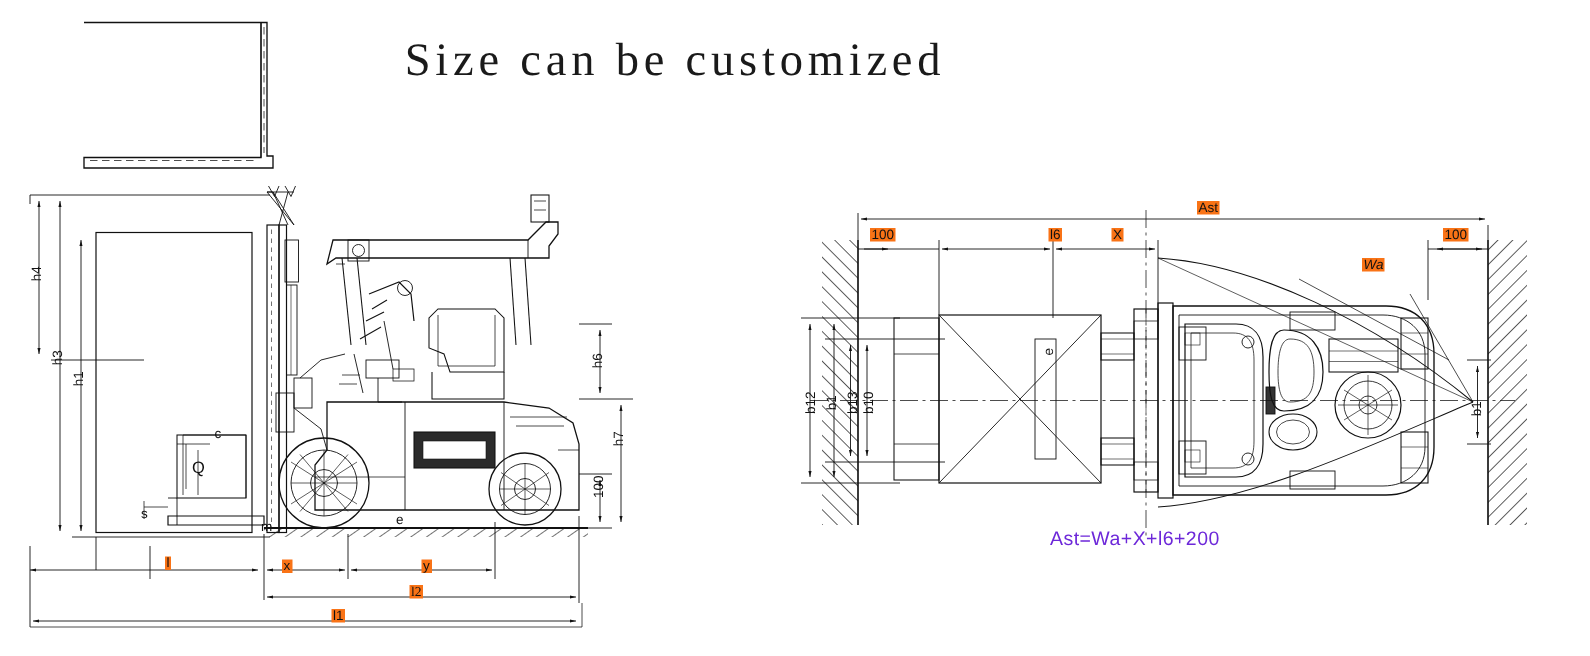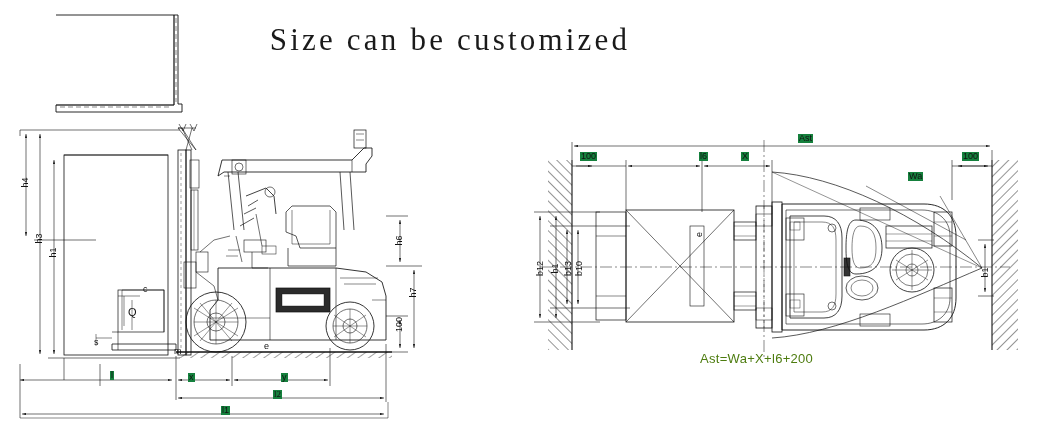--- a/index.html
+++ b/index.html
@@ -17,24 +17,24 @@
     white-space:nowrap;
   }
   .lbl{
     position:absolute;
     font-family:"Liberation Sans Narrow","Liberation Sans",sans-serif;
     font-size:9px;line-height:9px;color:#111;white-space:nowrap;
     transform-origin:50% 50%;
   }
   .lbl.big{font-size:11px;}
   .lbl.rot{transform:rotate(-90deg);}
-  .lbl.bgw{background:#15803d;padding:0 1px;}
+  .lbl.bgw{background:#f97316;padding:0 1px;}
   .formula{
     position:absolute;font-family:"Liberation Sans Narrow","Liberation Sans",sans-serif;
-    font-size:13px;color:#4d7c0f;white-space:nowrap;letter-spacing:.3px;
+    font-size:13px;color:#6d28d9;white-space:nowrap;letter-spacing:.3px;
   }
 </style>
 </head>
 <body>
 
 <svg id="canvas" viewBox="0 0 1060 437" xmlns="http://www.w3.org/2000/svg" shape-rendering="geometricPrecision">
   <defs>
     <pattern id="hatchL" width="7" height="7" patternTransform="rotate(45)" patternUnits="userSpaceOnUse">
       <line x1="0" y1="0" x2="0" y2="7" stroke="#111" stroke-width="0.9"></line>
     </pattern>
@@ -382,21 +382,21 @@
 <div class="lbl big" style="left:128px;top:308px;">Q</div>
 <div class="lbl" style="left:94px;top:338px;">s</div>
 <div class="lbl" style="left:264px;top:342px;">e</div>
 <div class="lbl" style="left:174px;top:347px;">m</div>
 
 <div class="lbl bgw" style="left:798px;top:134px;">Ast</div>
 <div class="lbl bgw" style="left:580px;top:152px;">100</div>
 <div class="lbl bgw" style="left:667px;top:152px;margin-left:32px;">l6</div>
 <div class="lbl bgw" style="left:741px;top:152px;">X</div>
 <div class="lbl bgw" style="left:962px;top:152px;">100</div>
-<div class="lbl bgw" style="left:908px;top:172px;">Wa</div>
+<div class="lbl bgw" style="left:908px;top:172px;font-style:italic;">Wa</div>
 
 <div class="lbl rot" style="left:533px;top:264px;">b12</div>
 <div class="lbl rot" style="left:550px;top:264px;">b1</div>
 <div class="lbl rot" style="left:561px;top:264px;">b13</div>
 <div class="lbl rot" style="left:572px;top:264px;">b10</div>
 <div class="lbl rot" style="left:980px;top:268px;">b1</div>
 <div class="lbl rot" style="left:697px;top:230px;">e</div>
 
 <div class="formula" style="left:700px;top:351px;">Ast=Wa+X+l6+200</div>
 

